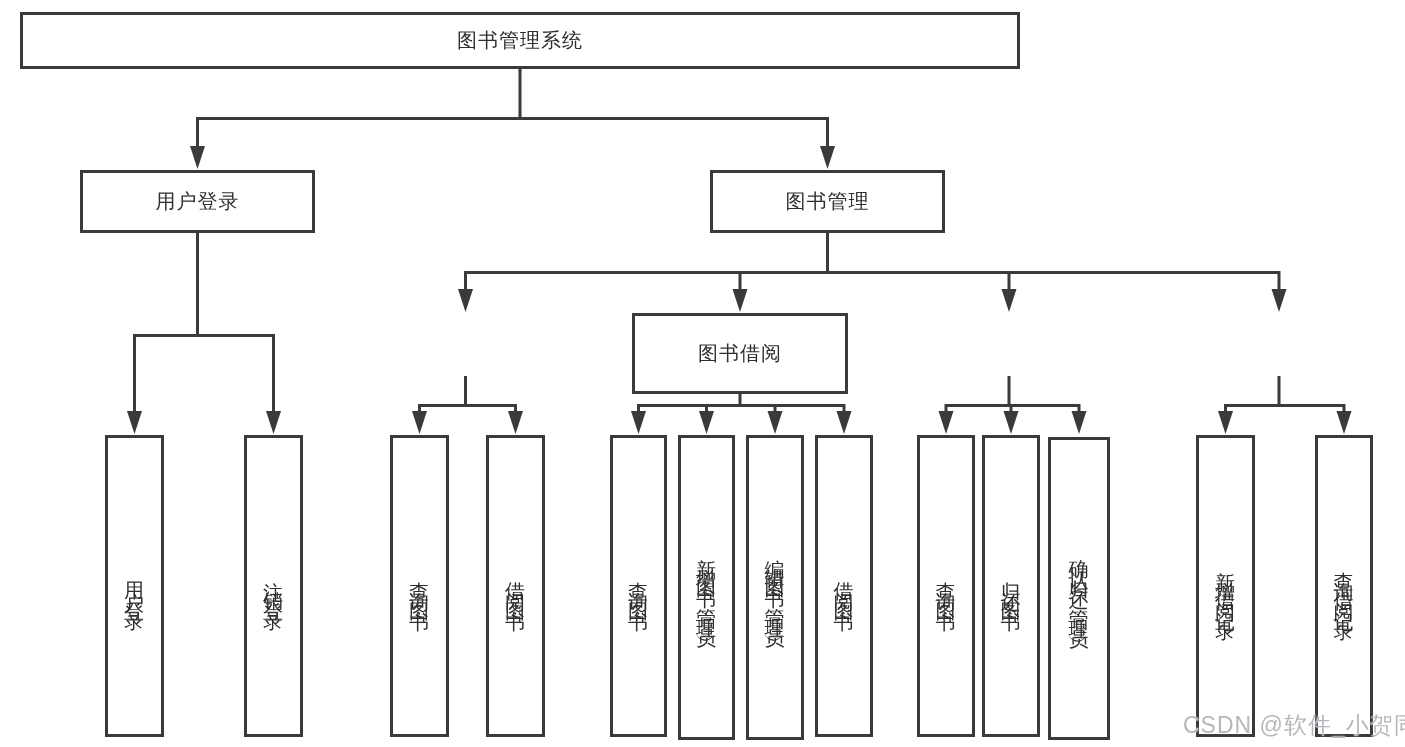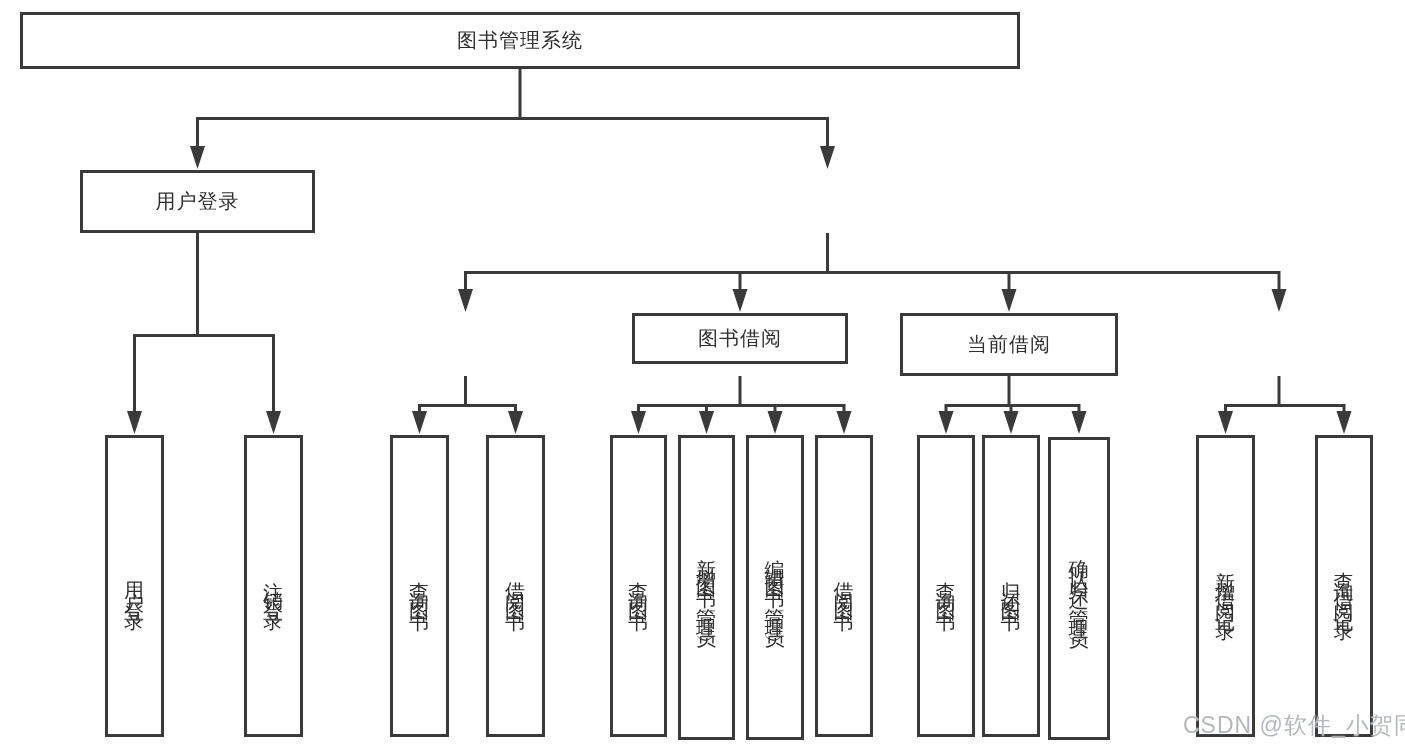--- a/index.html
+++ b/index.html
@@ -79,26 +79,26 @@
     </g>
   </svg>
 
   <div class="node node-h" style="left:20px;top:12px;width:1000px;height:57px">
     <span>图书管理系统</span>
   </div>
 
   <div class="node node-h" style="left:80px;top:170px;width:235px;height:63px">
     <span>用户登录</span>
   </div>
+  <div class="node node-h" style="left:710px;top:170px;width:235px;height:63px">
+    <span>图书管理</span>
+  </div>
 
-  <div class="node node-h" style="left:632px;top:313px;width:216px;height:51px">
+  <div class="node node-h" style="left:632px;top:313px;width:216px;height:81px">
     <span>图书借阅</span>
-  </div>
-  <div class="node node-h" style="left:900px;top:313px;width:218px;height:63px">
-    <span>当前借阅</span>
   </div>
 
   <div class="node node-v" style="left:105px;top:435px;width:59px;height:302px">
     <span class="vtext">用户登录</span>
   </div>
   <div class="node node-v" style="left:244px;top:435px;width:59px;height:302px">
     <span class="vtext">注销登录</span>
   </div>
 
   <div class="node node-v" style="left:390px;top:435px;width:59px;height:302px">

